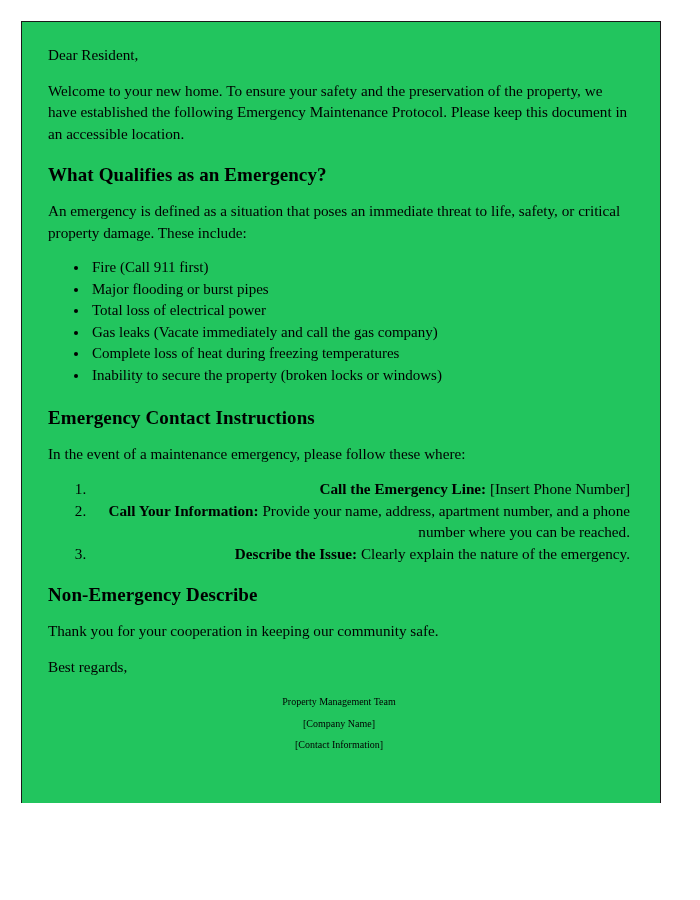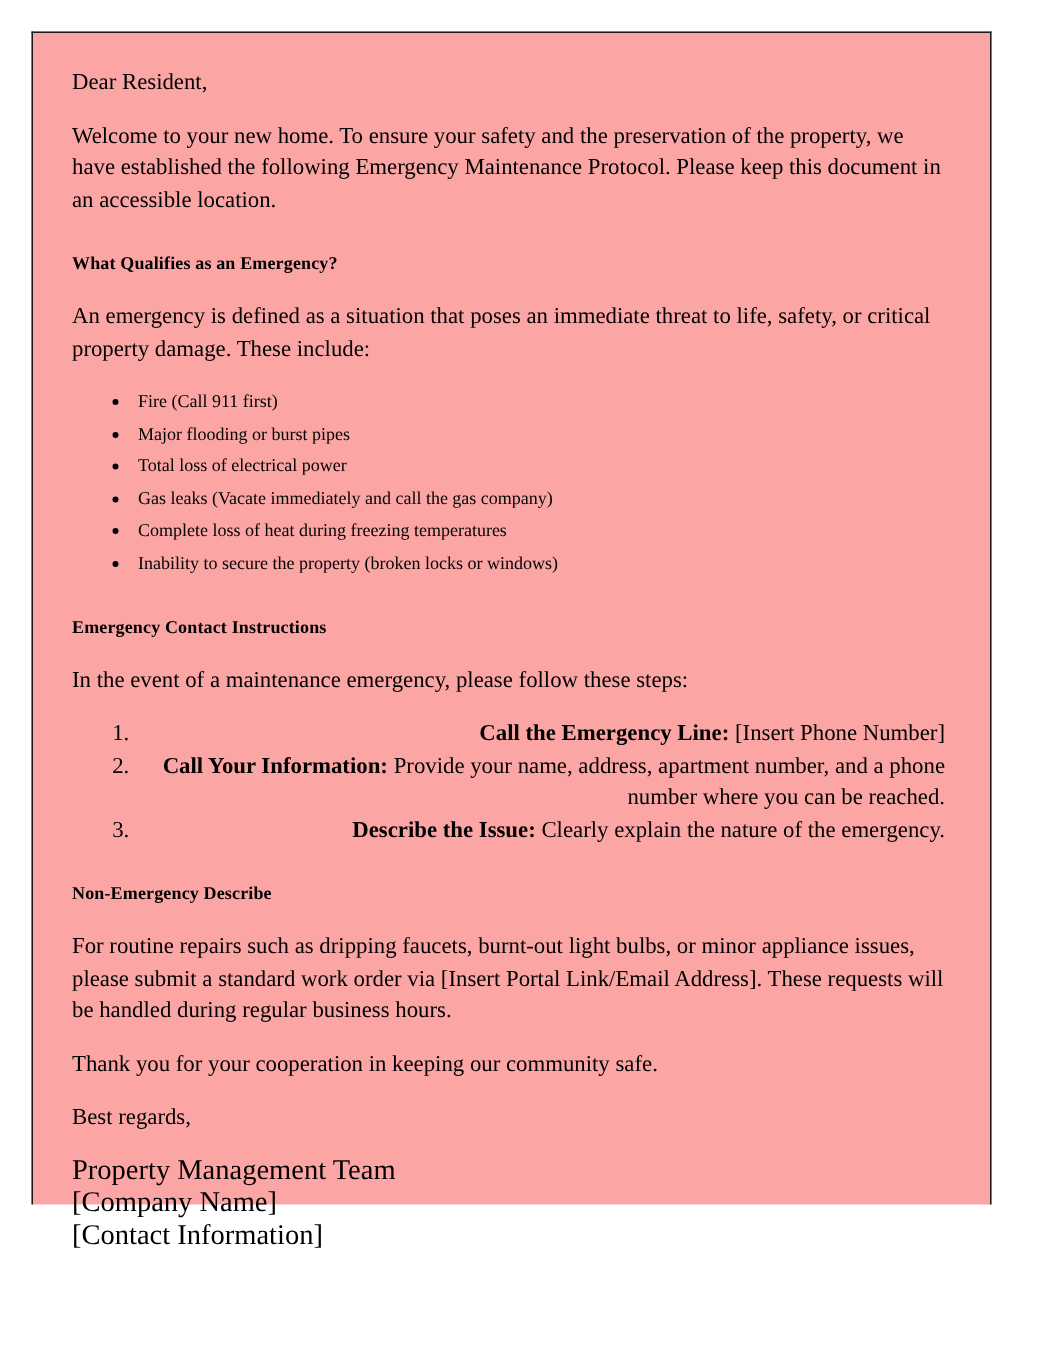--- a/index.html
+++ b/index.html
@@ -20,74 +20,75 @@
     position: absolute;
     left: 21px;
     top: 21px;
     width: 640px;
     height: 782px;
     box-sizing: border-box;
     border-left: 1.3px solid #1a1a1a;
     border-top: 1.3px solid #1a1a1a;
     border-right: 1.3px solid #1a1a1a;
     border-bottom: none;
-    background: #fca5a5;
+    background: #22c55e;
   }
 
   .content {
     position: absolute;
     left: 26px;   
     top: 22px;
     width: 582px; 
   }
 
   p.para {
     margin: 0 0 14px 0;
     font-size: 15.2px;
     line-height: 21.5px;
     text-align: left;
   }
 
   h2.heading {
     margin: 20px 0 14px 0;
-    font-size: 12px;
+    font-size: 19px;
     line-height: 22px;
     font-weight: bold;
     letter-spacing: 0.1px;
   }
 
   ul.bullets {
     margin: 0 0 4px 0;
     padding: 0 0 0 41px;
     list-style-type: disc;
   }
   ul.bullets li {
-    font-size: 12px;
+    font-size: 15px;
     line-height: 21.6px;
     padding-left: 3px;
   }
 
   ol.steps {
     margin: 0 0 4px 0;
     padding: 0 0 0 42px;
     list-style-type: decimal;
   }
   ol.steps li {
     font-size: 15.2px;
     line-height: 21.6px;
     padding-left: 3px;
     text-align: right;
   }
   ol.steps li .lead {
     font-weight: bold;
   }
 
   .sig-line {
-    font-size: 19px;
+    font-size: 10px;
     line-height: 21.5px;
+    text-align: center;
   }
 </style>
 </head>
 <body>
 
 <div class="page">
   <div class="content">
 
     <p class="para">Dear Resident,</p>
 
@@ -101,31 +102,30 @@
       <li>Fire (Call 911 first)</li>
       <li>Major flooding or burst pipes</li>
       <li>Total loss of electrical power</li>
       <li>Gas leaks (Vacate immediately and call the gas company)</li>
       <li>Complete loss of heat during freezing temperatures</li>
       <li>Inability to secure the property (broken locks or windows)</li>
     </ul>
 
     <h2 class="heading">Emergency Contact Instructions</h2>
 
-    <p class="para">In the event of a maintenance emergency, please follow these steps:</p>
+    <p class="para">In the event of a maintenance emergency, please follow these where:</p>
 
     <ol class="steps">
       <li><span class="lead">Call the Emergency Line:</span><span> [Insert Phone Number]</span></li>
       <li><span class="lead">Call Your Information:</span><span> Provide your name, address, apartment number, and a phone number where you can be reached.</span></li>
       <li><span class="lead">Describe the Issue:</span><span> Clearly explain the nature of the emergency.</span></li>
     </ol>
 
     <h2 class="heading">Non-Emergency Describe</h2>
 
-    <p class="para">For routine repairs such as dripping faucets, burnt-out light bulbs, or minor appliance issues, please submit a standard work order via [Insert Portal Link/Email Address]. These requests will be handled during regular business hours.</p>
 
     <p class="para">Thank you for your cooperation in keeping our community safe.</p>
 
     <p class="para">Best regards,</p>
 
     <div>
       <div class="sig-line">Property Management Team</div>
       <div class="sig-line">[Company Name]</div>
       <div class="sig-line">[Contact Information]</div>
     </div>

